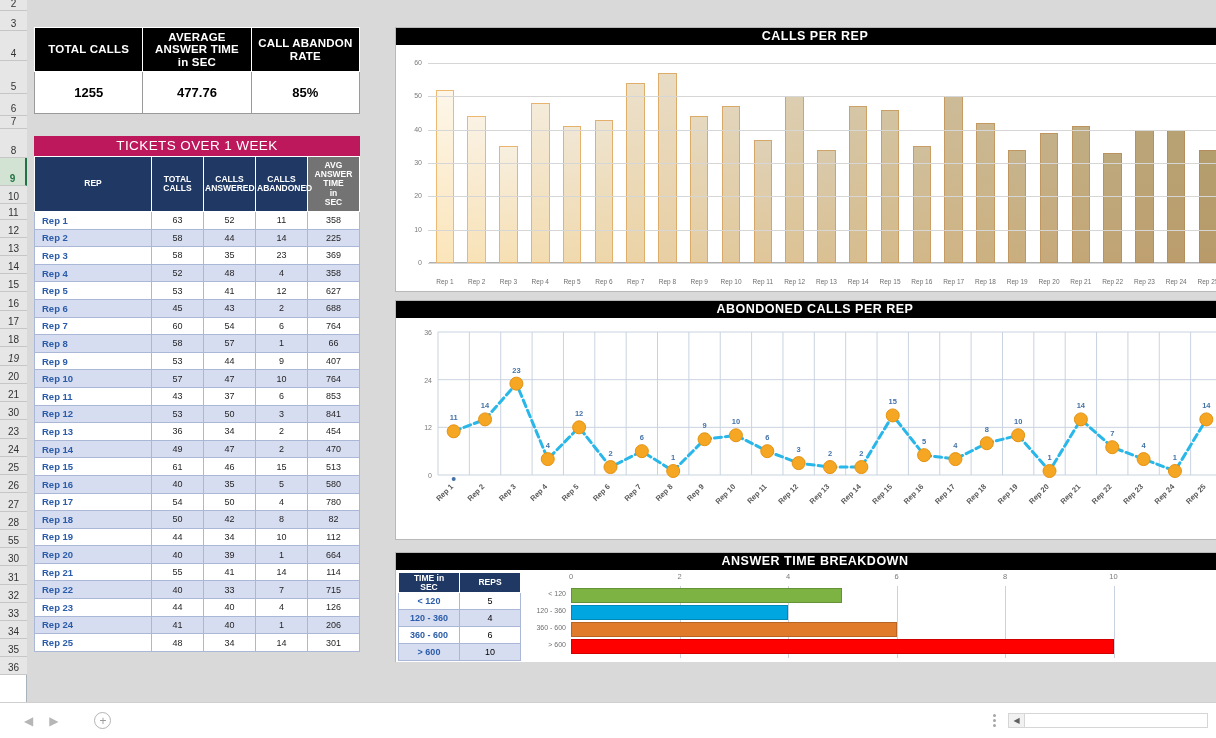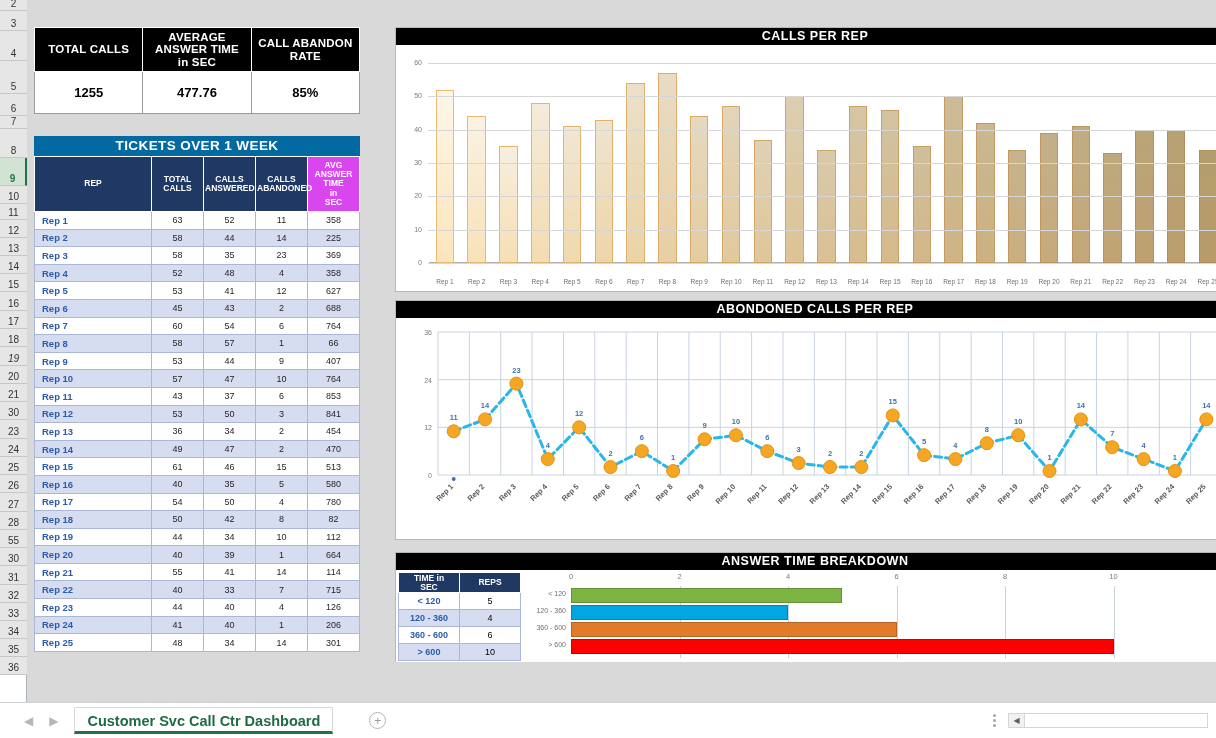--- a/index.html
+++ b/index.html
@@ -51,31 +51,31 @@
   }
   #kpi td {
     background:#ffffff; color:#000000;
     font-size:13px; font-weight:bold; text-align:center;
     height:42px; border:1px solid #9a9a9a;
   }
 
   
   #tickets { position:absolute; left:7px; top:136px; width:326px; }
   #tickets .ttl {
-    background:#0369a1; color:#ffffff; text-align:center;
-    font-size:13.5px; font-weight:bold; height:20px; line-height:20px;
+    background:#be185d; color:#ffffff; text-align:center;
+    font-size:13.5px; font-weight:normal; height:20px; line-height:20px;
     letter-spacing:0.4px;
   }
   #tickets table { border-collapse:collapse; width:100%; table-layout:fixed; }
   #tickets thead th {
     background:#1f3864; color:#ffffff; font-size:8.5px; font-weight:bold;
     line-height:1.08; text-align:center; vertical-align:middle;
     height:55px; border:1px solid #ffffff; padding:1px;
   }
-  #tickets thead th.lastcol { background:#d946ef; }
+  #tickets thead th.lastcol { background:#737373; }
   #tickets tbody td {
     font-size:9px; text-align:center; height:17.6px;
     border:1px solid #aab7d6; color:#1f1f1f; padding:0;
   }
   #tickets tbody td.rep {
     text-align:left; padding-left:7px; color:#2a5caa; font-weight:bold; font-size:9.5px;
   }
   #tickets tbody tr.odd td { background:#ffffff; }
   #tickets tbody tr.even td { background:#d7ddf0; }
 
@@ -725,21 +725,20 @@
 
       </div>
     </div>
   </div>
 
   <div id="tabbar">
     <div id="tab-navs">
       <span class="navarrow">◀</span>
       <span class="navarrow">▶</span>
     </div>
-    <div id="sheet-tab">Customer Svc Call Ctr Dashboard</div>
     <div id="add-sheet">+</div>
     <div id="hdots">
         <i></i>
         <i></i>
         <i></i>
       </div>
     <div id="hscroll">
       <div id="hscroll-left">◀</div>
       <div id="hscroll-track"></div>
     </div>

